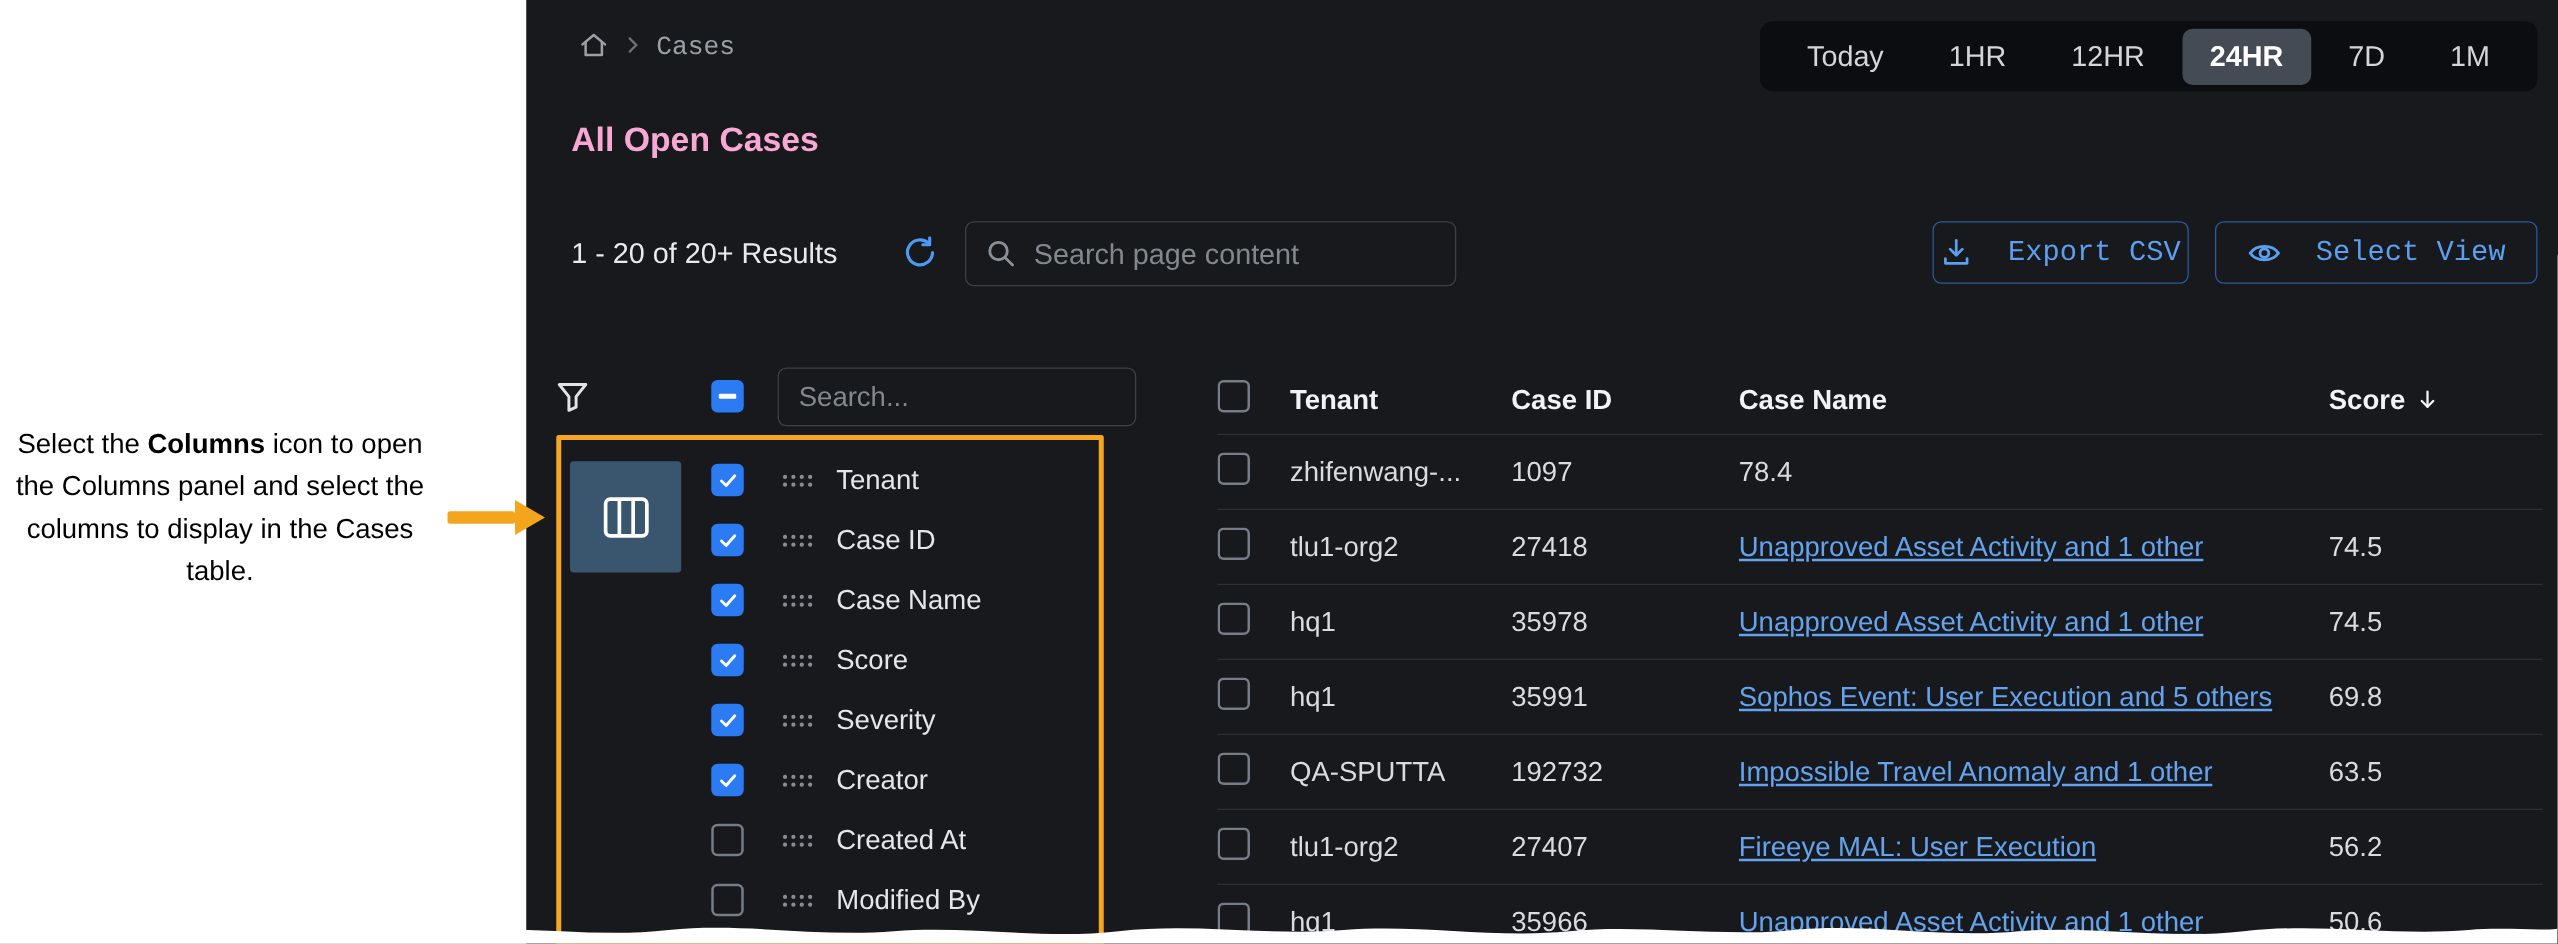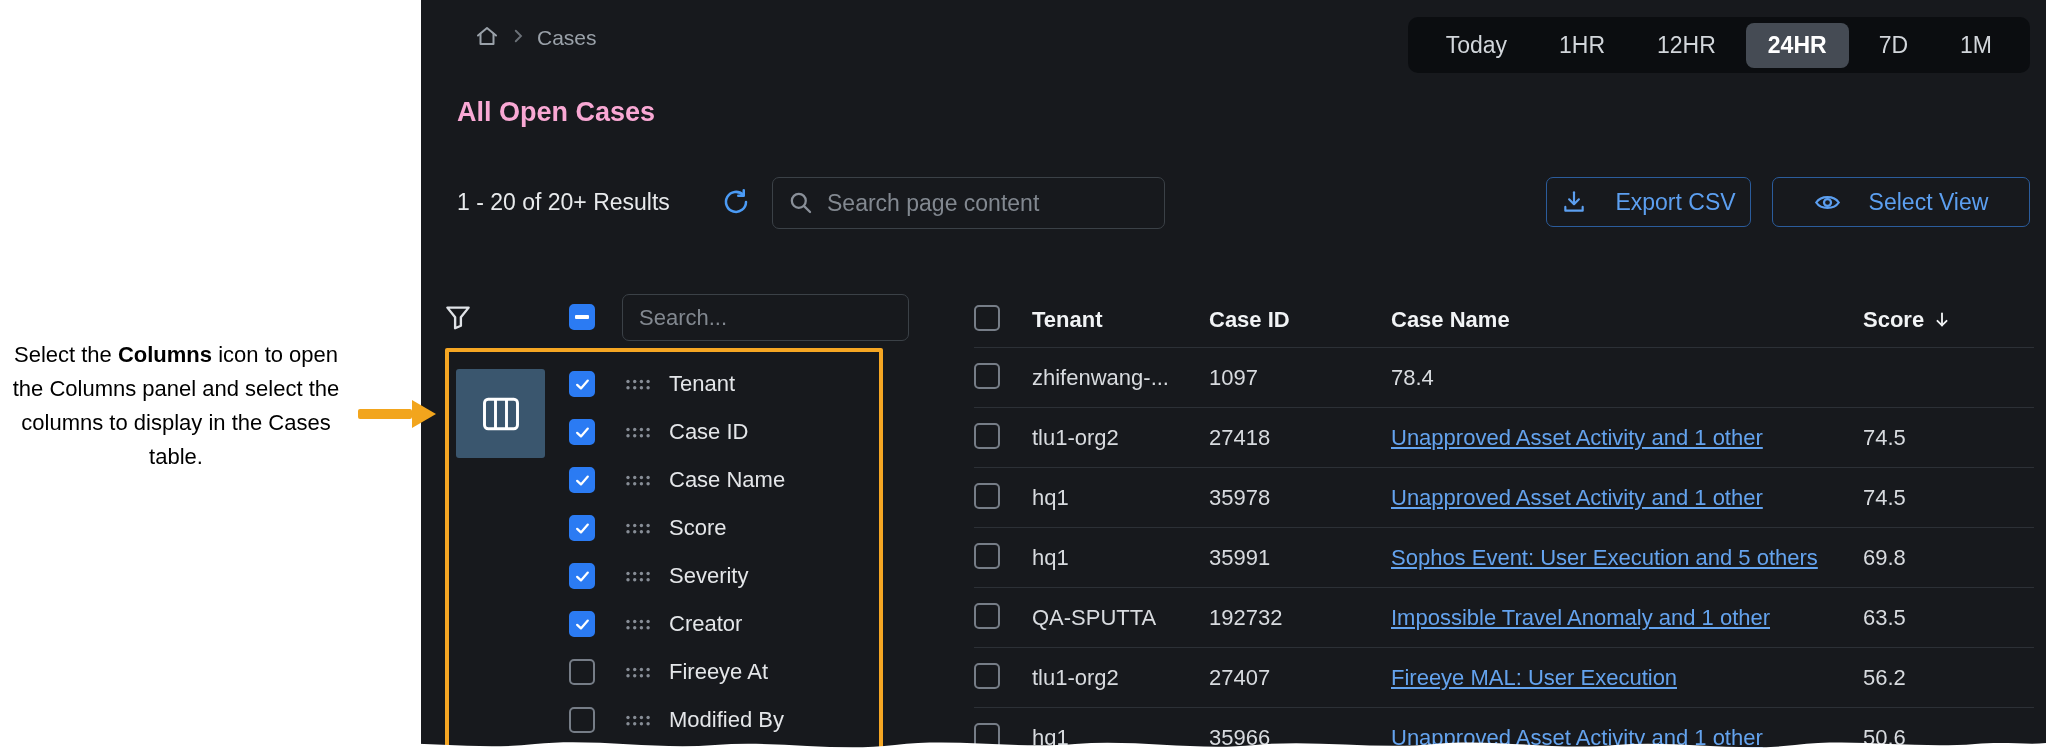--- a/index.html
+++ b/index.html
@@ -21,21 +21,21 @@
   .annot-arrow .shaft { width: 54px; height: 10px; background: #F2A51D; border-radius: 2px; }
   .annot-arrow .head  { width: 0; height: 0; border-top: 14px solid transparent; border-bottom: 14px solid transparent; border-left: 24px solid #F2A51D; }
 
   
   .app {
     position: absolute; left: 421px; top: 0; width: 1625px; height: 755px;
     background: #17191d; overflow: hidden; color: #e5e7ea;
   }
 
   
-  .breadcrumb { position: absolute; left: 54px; top: 24px; display: flex; align-items: center; gap: 10px; }
+  .breadcrumb { position: absolute; left: 42px; top: 24px; display: flex; align-items: center; gap: 10px; font-family: Liberation Mono, monospace; }
   .breadcrumb .crumb { color: #9aa1a9; font-size: 21px; }
 
   
   .time-bar {
     position: absolute; right: 16px; top: 17px; height: 56px;
     background: #0b0d10; border-radius: 10px;
     display: flex; align-items: center; padding: 0 16px; gap: 8px;
   }
   .time-opt {
     display: flex; align-items: center; gap: 10px;
@@ -68,21 +68,21 @@
   .small-search input {
     width: 100%; height: 100%; background: transparent; border: none; outline: none;
     color: #e5e7ea; font-size: 22px; padding: 0 16px; font-family: "Liberation Sans", sans-serif;
   }
 
   
   .action-btn {
     position: absolute; top: 177px; height: 50px;
     display: flex; align-items: center; justify-content: center; gap: 28px;
     border: 1.5px solid #2b5c9c; border-radius: 7px; background: transparent;
-    color: #5c9ff0; font-size: 23px; cursor: pointer; font-family: Liberation Sans, sans-serif;
+    color: #5c9ff0; font-size: 23px; cursor: pointer; font-family: Liberation Mono, monospace;
   }
   .btn-export { left: 1125px; width: 205px; }
   .btn-view   { left: 1351px; width: 258px; }
 
   
   .filter-icon-wrap { position: absolute; left: 22px; top: 302px; width: 30px; height: 30px; }
 
   .cbx {
     width: 26px; height: 26px; border: 2px solid #767d87; border-radius: 5px;
     background: transparent; display: inline-flex; align-items: center; justify-content: center;
@@ -363,21 +363,21 @@
             <circle cx="3" cy="3.5" r="1.7"></circle>
             <circle cx="9.7" cy="3.5" r="1.7"></circle>
             <circle cx="16.4" cy="3.5" r="1.7"></circle>
             <circle cx="23.1" cy="3.5" r="1.7"></circle>
             <circle cx="3" cy="9.7" r="1.7"></circle>
             <circle cx="9.7" cy="9.7" r="1.7"></circle>
             <circle cx="16.4" cy="9.7" r="1.7"></circle>
             <circle cx="23.1" cy="9.7" r="1.7"></circle>
           </svg>
         </span>
-      <span class="col-label">Fireeye At</span>
+      <span class="col-label">Created At</span>
     </div>
     <div class="col-item">
       <span class="cbx"></span>
       <span class="grip">
           <svg width="26" height="13" viewBox="0 0 26 13" fill="#878d96">
             <circle cx="3" cy="3.5" r="1.7"></circle>
             <circle cx="9.7" cy="3.5" r="1.7"></circle>
             <circle cx="16.4" cy="3.5" r="1.7"></circle>
             <circle cx="23.1" cy="3.5" r="1.7"></circle>
             <circle cx="3" cy="9.7" r="1.7"></circle>

